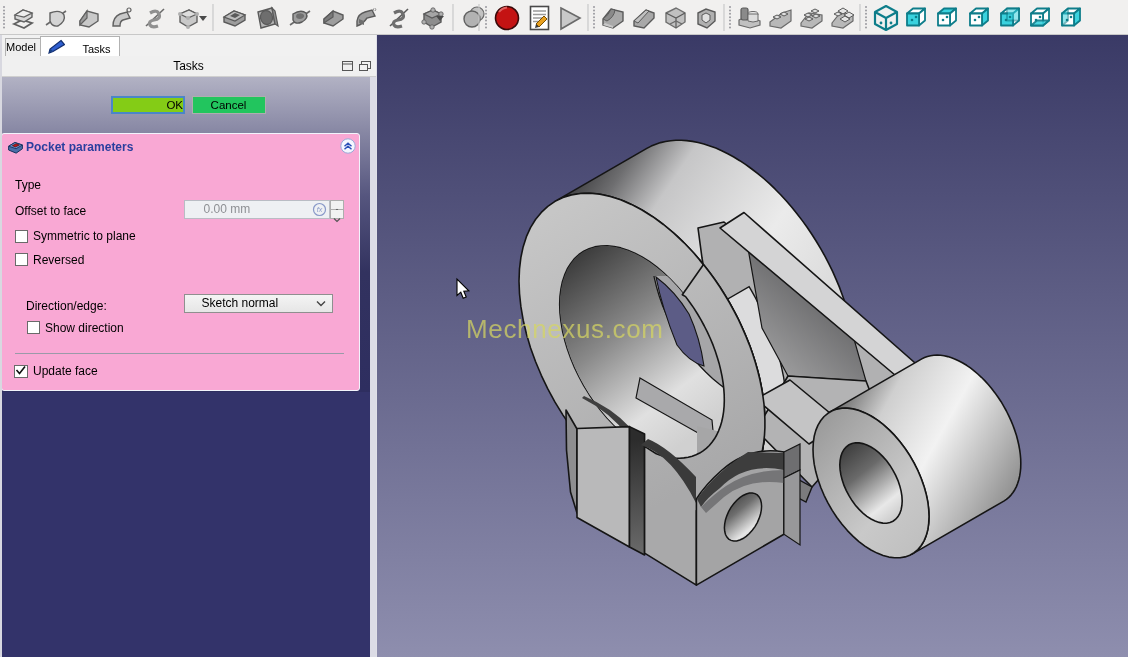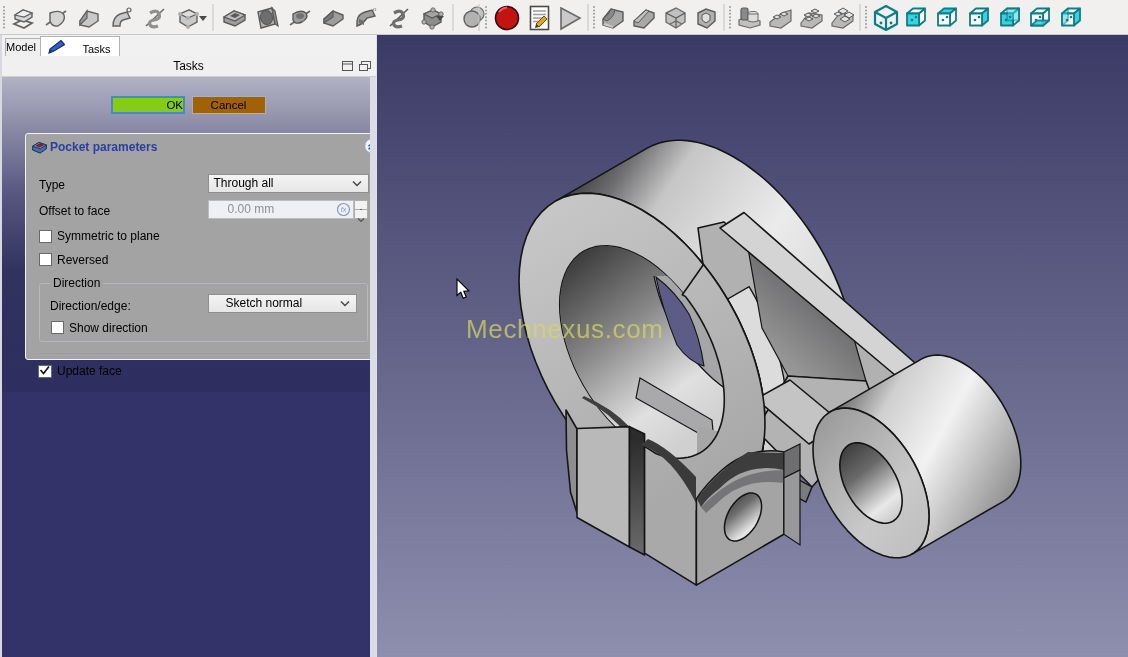--- a/index.html
+++ b/index.html
@@ -244,64 +244,56 @@
     <svg width="12" height="11" style="position:absolute;left:359px;top:5px">
         <rect x="2.5" y="0.5" width="9" height="7" fill="none" stroke="#565656"></rect>
         <rect x="0.5" y="3.5" width="8" height="6" fill="#f0f0f0" stroke="#565656"></rect>
       </svg>
   </div>
 
   <div style="position:absolute;left:0;top:42px;width:377px;height:315px;background:linear-gradient(#b2b2c4,#55557e 38%,#32325f 62%,#2e2e60)"></div>
   <div style="position:absolute;left:0;top:357px;width:377px;height:265px;background:#33336a"></div>
 
   <div style="position:absolute;left:111px;top:61px;width:74px;height:18px;background:#84cc16;border:2px solid #4a86c8;box-sizing:border-box;font:11.5px 'Liberation Sans',sans-serif;text-align:right;line-height:14px">OK</div>
-  <div style="position:absolute;left:191.5px;top:61px;width:74px;height:18px;background:#a16207;border:1px solid #aeaeae;box-sizing:border-box;font:11.5px 'Liberation Sans',sans-serif;text-align:center;line-height:16px">Cancel</div>
-
-  <div style="position:absolute;left:25px;top:98px;width:359px;height:227px;background:#a3a3a3;border:1.5px solid #f2f4fc;border-radius:3px;box-sizing:border-box">
+  <div style="position:absolute;left:191.5px;top:61px;width:74px;height:18px;background:#22c55e;border:1px solid #aeaeae;box-sizing:border-box;font:11.5px 'Liberation Sans',sans-serif;text-align:center;line-height:16px">Cancel</div>
+
+  <div style="position:absolute;left:1px;top:98px;width:359px;height:258px;background:#f9a8d4;border:1.5px solid #f2f4fc;border-radius:3px;box-sizing:border-box">
 
     <svg width="17" height="15" style="position:absolute;left:5px;top:6px" viewBox="0 0 26 24">
       <path d="M2,10 L12,4 L24,8 L24,14 L14,21 L2,16 Z" fill="#4a6ea8" stroke="#16325e" stroke-width="1.6"></path>
       <path d="M2,10 L12,4 L24,8 L14,14 Z" fill="#6a8ec8" stroke="#16325e" stroke-width="1.4"></path>
       <path d="M8,9 L14,6 L19,8 L13,11 Z" fill="#c01818" stroke="#500808" stroke-width="1"></path>
     </svg>
     <div style="position:absolute;left:24px;top:6px;font:bold 12px 'Liberation Sans',sans-serif;color:#2a3f9e">Pocket parameters</div>
     <svg width="16" height="16" style="position:absolute;left:338px;top:4px">
         <circle cx="8" cy="8" r="7.2" fill="#f4f6ff" stroke="#9aaad8" stroke-width="1"></circle>
         <path d="M4.5,8.2 L8,5.2 L11.5,8.2 M4.5,11.2 L8,8.2 L11.5,11.2" fill="none" stroke="#2a50b8" stroke-width="1.5"></path>
       </svg>
 
     <div style="position:absolute;left:13px;top:44px;font:12px 'Liberation Sans',sans-serif;color:#000">Type</div>
-    <div style="position:absolute;left:181.5px;top:40px;width:161px;height:19px;background:linear-gradient(#f4f4f4,#e6e6e6);border:1px solid #8f8f8f;box-sizing:border-box;font:12px 'Liberation Sans',sans-serif;line-height:17px"><span style="margin-left:5px">Through all</span>
-      <svg width="10" height="6" style="position:absolute;right:6px;top:6px">
-          <path d="M1,0.5 L5,4.5 L9,0.5" fill="none" stroke="#444" stroke-width="1.4"></path>
-        </svg>
-    </div>
 
     <div style="position:absolute;left:13px;top:70px;font:12px 'Liberation Sans',sans-serif;color:#000">Offset to face</div>
     <div style="position:absolute;left:181.5px;top:66px;width:146px;height:19px;background:#eef0f3;border:1px solid #b9bcc4;box-sizing:border-box;font:12px 'Liberation Sans',sans-serif;color:#8e9094;line-height:17px"><span style="margin-left:19px">0.00 mm</span>
       <svg width="15" height="15" style="position:absolute;right:2px;top:1px">
           <circle cx="7.5" cy="7.5" r="6" fill="none" stroke="#8898c8" stroke-width="1.2"></circle>
           <text x="7.5" y="10" font-size="7" fill="#8898c8" text-anchor="middle" font-style="italic" font-family="Liberation Sans">fx</text>
         </svg>
     </div>
     <div style="position:absolute;left:328px;top:66px;width:14px;height:9.5px;background:#f2f2f2;border:1px solid #adadad;box-sizing:border-box"><svg width="12" height="7">
           <path d="M3,4.5 L6,1.5 L9,4.5" fill="none" stroke="#555" stroke-width="1.2"></path>
         </svg></div>
     <div style="position:absolute;left:328px;top:75.5px;width:14px;height:9.5px;background:#f2f2f2;border:1px solid #adadad;border-top:none;box-sizing:border-box"><svg width="12" height="8">
           <path d="M3,2.5 L6,5.5 L9,2.5" fill="none" stroke="#555" stroke-width="1.2"></path>
         </svg></div>
 
     <div style="position:absolute;left:13px;top:95.5px;width:13px;height:13px;background:#fff;border:1.4px solid #6a6a6a;box-sizing:border-box"></div>
     <div style="position:absolute;left:31px;top:95px;font:12px 'Liberation Sans',sans-serif">Symmetric to plane</div>
     <div style="position:absolute;left:13px;top:119px;width:13px;height:13px;background:#fff;border:1.4px solid #6a6a6a;box-sizing:border-box"></div>
     <div style="position:absolute;left:31px;top:118.5px;font:12px 'Liberation Sans',sans-serif">Reversed</div>
 
-    <fieldset style="position:absolute;left:13px;top:142px;width:329px;height:66px;border:1px solid #b6b6be;border-radius:3px;margin:0;padding:0;box-sizing:border-box">
-      <legend style="font:12px 'Liberation Sans',sans-serif;margin-left:10px;padding:0 3px">Direction</legend>
-    </fieldset>
     <div style="position:absolute;left:24px;top:165px;font:12px 'Liberation Sans',sans-serif">Direction/edge:</div>
     <div style="position:absolute;left:181.5px;top:160px;width:149px;height:19px;background:linear-gradient(#f4f4f4,#e6e6e6);border:1px solid #8f8f8f;box-sizing:border-box;font:12px 'Liberation Sans',sans-serif;line-height:17px"><span style="margin-left:17px">Sketch normal</span>
       <svg width="10" height="6" style="position:absolute;right:6px;top:6px">
           <path d="M1,0.5 L5,4.5 L9,0.5" fill="none" stroke="#444" stroke-width="1.4"></path>
         </svg>
     </div>
     <div style="position:absolute;left:25px;top:187px;width:13px;height:13px;background:#fff;border:1.4px solid #6a6a6a;box-sizing:border-box"></div>
     <div style="position:absolute;left:43px;top:186.5px;font:12px 'Liberation Sans',sans-serif">Show direction</div>
 
     <div style="position:absolute;left:13px;top:219px;width:329px;height:1px;background:#9a9aa8"></div>

